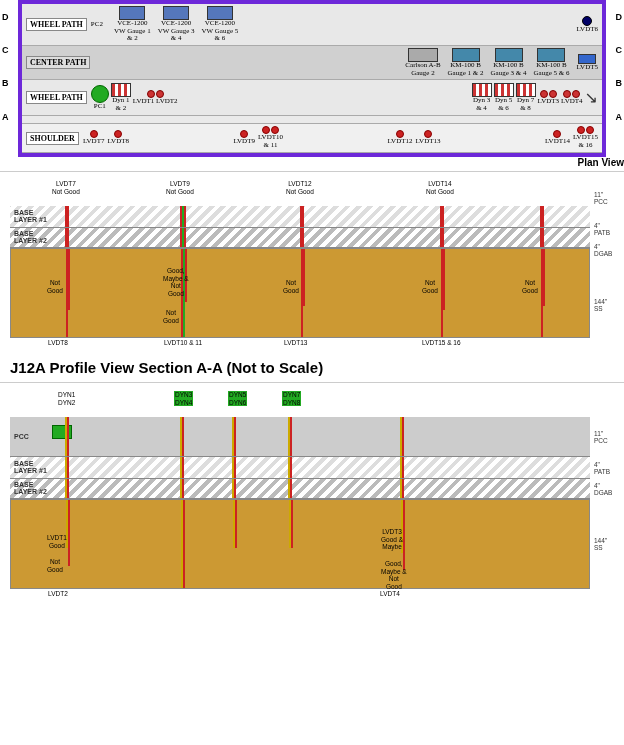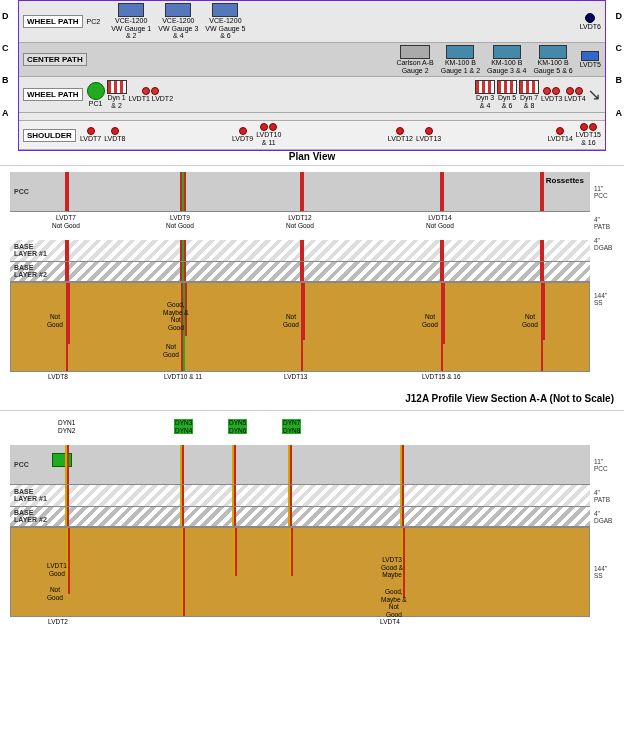--- a/index.html
+++ b/index.html
@@ -5,30 +5,31 @@
     * { box-sizing: border-box; margin: 0; padding: 0; }
     body {
       width: 624px;
       min-height: 745px;
       background: #fff;
       font-family: Arial, sans-serif;
       font-size: 9px;
       color: #000;
     }
     .plan-view-title {
-      text-align: center;
+      text-align: right;
       font-size: 10px;
       font-weight: bold;
       margin-bottom: 3px;
     }
     .plan-grid {
       position: relative;
       width: 100%;
-      border: 1px solid #6d28d9;
+      border: 4px solid #6d28d9;
       background: #f97316;
+      font-family: Liberation Serif, serif;
     }
     .plan-row {
       display: flex;
       align-items: center;
       border-bottom: 1px solid #aaa;
       padding: 2px 4px;
       min-height: 30px;
       position: relative;
     }
     .plan-row.wheel-path {
@@ -151,22 +152,22 @@
       border: 1px solid #880000;
       flex-shrink: 0;
     }
 
     
     .profile-container {
       width: 100%;
       padding: 4px 10px 2px 10px;
     }
     .profile-title {
-      text-align: right;
-      font-size: 10px;
+      text-align: left;
+      font-size: 15px;
       font-weight: bold;
       margin-bottom: 2px;
       margin-top: 2px;
     }
     
     .layer-pcc {
       background: #cccccc;
       border-bottom: 1px solid #888;
       display: flex;
       align-items: center;
@@ -422,36 +423,20 @@
 
 <div class="section-divider"></div>
 
 <div class="profile-container">
   <div style="display:flex; margin: 0 0 2px 0;">
     <div style="position:relative; flex:1;">
 
       <div style="display:flex;">
         <div style="width:580px; position:relative;">
 
-          <div class="layer-pcc" style="height:40px; position:relative;">
-            <span class="layer-label">PCC</span>
-            <span class="rossettes-label">Rossettes</span>
-
-            <div style="position:absolute;top:0;left:55px;width:2px;height:100%;background:#cc2222;"></div>
-            <div style="position:absolute;top:0;left:57px;width:2px;height:100%;background:#cc2222;"></div>
-            <div style="position:absolute;top:0;left:170px;width:2px;height:100%;background:#cc2222;"></div>
-            <div style="position:absolute;top:0;left:172px;width:2px;height:100%;background:#22aa22;"></div>
-            <div style="position:absolute;top:0;left:174px;width:2px;height:100%;background:#cc2222;"></div>
-            <div style="position:absolute;top:0;left:290px;width:2px;height:100%;background:#cc2222;"></div>
-            <div style="position:absolute;top:0;left:292px;width:2px;height:100%;background:#cc2222;"></div>
-            <div style="position:absolute;top:0;left:430px;width:2px;height:100%;background:#cc2222;"></div>
-            <div style="position:absolute;top:0;left:432px;width:2px;height:100%;background:#cc2222;"></div>
-            <div style="position:absolute;top:0;left:530px;width:2px;height:100%;background:#cc2222;"></div>
-            <div style="position:absolute;top:0;left:532px;width:2px;height:100%;background:#cc2222;"></div>
-          </div>
 
           <div style="position:relative; height:28px;">
             <span style="position:absolute;left:42px;top:2px;font-size:6.5px;text-align:center;line-height:1.2;">LVDT7<br>Not Good</span>
             <span style="position:absolute;left:156px;top:2px;font-size:6.5px;text-align:center;line-height:1.2;">LVDT9<br>Not Good</span>
             <span style="position:absolute;left:276px;top:2px;font-size:6.5px;text-align:center;line-height:1.2;">LVDT12<br>Not Good</span>
             <span style="position:absolute;left:416px;top:2px;font-size:6.5px;text-align:center;line-height:1.2;">LVDT14<br>Not Good</span>
           </div>
 
           <div class="layer-base" style="height:22px;">
             <span class="layer-label">BASE<br>LAYER #1</span>

